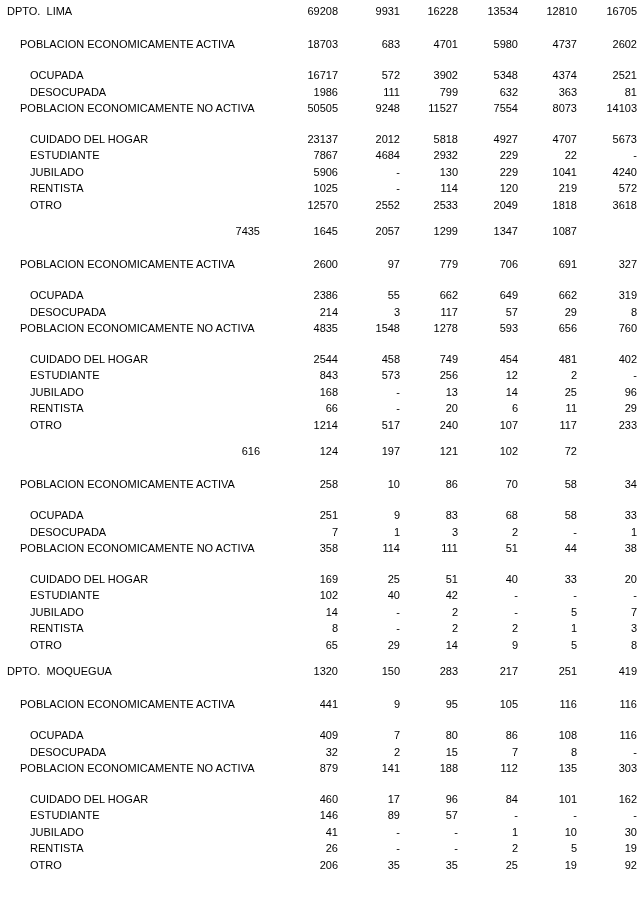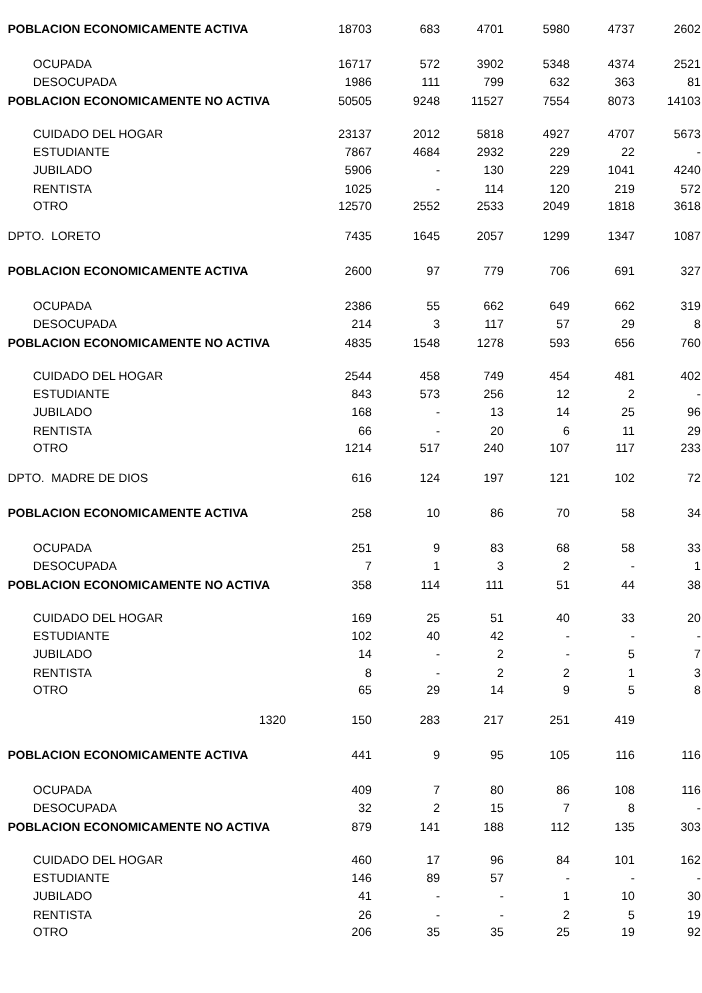--- a/index.html
+++ b/index.html
@@ -33,35 +33,44 @@
   .row .label {
     white-space: pre;
     overflow: hidden;
   }
   .row .num {
     text-align: right;
     white-space: pre;
   }
   
   .kind-dept .label { padding-left: 7px; }
-  .kind-pea .label, .kind-pena .label { padding-left: 7px; font-weight: bold; }
+  .kind-pea .label, .kind-pena .label { padding-left: 20px; }
   .kind-ocupada .label, .kind-desocupada .label, .kind-cuidado .label,
   .kind-estudiante .label, .kind-jubilado .label, .kind-rentista .label,
   .kind-otro .label { padding-left: 30px; }
   
   .kind-pea      { margin-top: 16px; }
   .kind-ocupada  { margin-top: 15px; }
   .kind-pena     { }
   .kind-cuidado  { margin-top: 14px; }
 </style>
 </head>
 <body>
 
 <div id="report">
     <div class="section">
+      <div class="row kind-dept">
+        <div class="label">DPTO.  LIMA</div>
+        <div class="num">69208</div>
+        <div class="num">9931</div>
+        <div class="num">16228</div>
+        <div class="num">13534</div>
+        <div class="num">12810</div>
+        <div class="num">16705</div>
+      </div>
       <div class="row kind-pea">
         <div class="label">POBLACION ECONOMICAMENTE ACTIVA</div>
         <div class="num">18703</div>
         <div class="num">683</div>
         <div class="num">4701</div>
         <div class="num">5980</div>
         <div class="num">4737</div>
         <div class="num">2602</div>
       </div>
       <div class="row kind-ocupada">
@@ -132,21 +141,20 @@
         <div class="num">12570</div>
         <div class="num">2552</div>
         <div class="num">2533</div>
         <div class="num">2049</div>
         <div class="num">1818</div>
         <div class="num">3618</div>
       </div>
     </div>
     <div class="section">
       <div class="row kind-dept">
-        <div class="label">DPTO.  LORETO</div>
         <div class="num">7435</div>
         <div class="num">1645</div>
         <div class="num">2057</div>
         <div class="num">1299</div>
         <div class="num">1347</div>
         <div class="num">1087</div>
       </div>
       <div class="row kind-pea">
         <div class="label">POBLACION ECONOMICAMENTE ACTIVA</div>
         <div class="num">2600</div>
@@ -224,21 +232,20 @@
         <div class="num">1214</div>
         <div class="num">517</div>
         <div class="num">240</div>
         <div class="num">107</div>
         <div class="num">117</div>
         <div class="num">233</div>
       </div>
     </div>
     <div class="section">
       <div class="row kind-dept">
-        <div class="label">DPTO.  MADRE DE DIOS</div>
         <div class="num">616</div>
         <div class="num">124</div>
         <div class="num">197</div>
         <div class="num">121</div>
         <div class="num">102</div>
         <div class="num">72</div>
       </div>
       <div class="row kind-pea">
         <div class="label">POBLACION ECONOMICAMENTE ACTIVA</div>
         <div class="num">258</div>
@@ -316,20 +323,21 @@
         <div class="num">65</div>
         <div class="num">29</div>
         <div class="num">14</div>
         <div class="num">9</div>
         <div class="num">5</div>
         <div class="num">8</div>
       </div>
     </div>
     <div class="section">
       <div class="row kind-dept">
+        <div class="label">DPTO.  MOQUEGUA</div>
         <div class="num">1320</div>
         <div class="num">150</div>
         <div class="num">283</div>
         <div class="num">217</div>
         <div class="num">251</div>
         <div class="num">419</div>
       </div>
       <div class="row kind-pea">
         <div class="label">POBLACION ECONOMICAMENTE ACTIVA</div>
         <div class="num">441</div>

